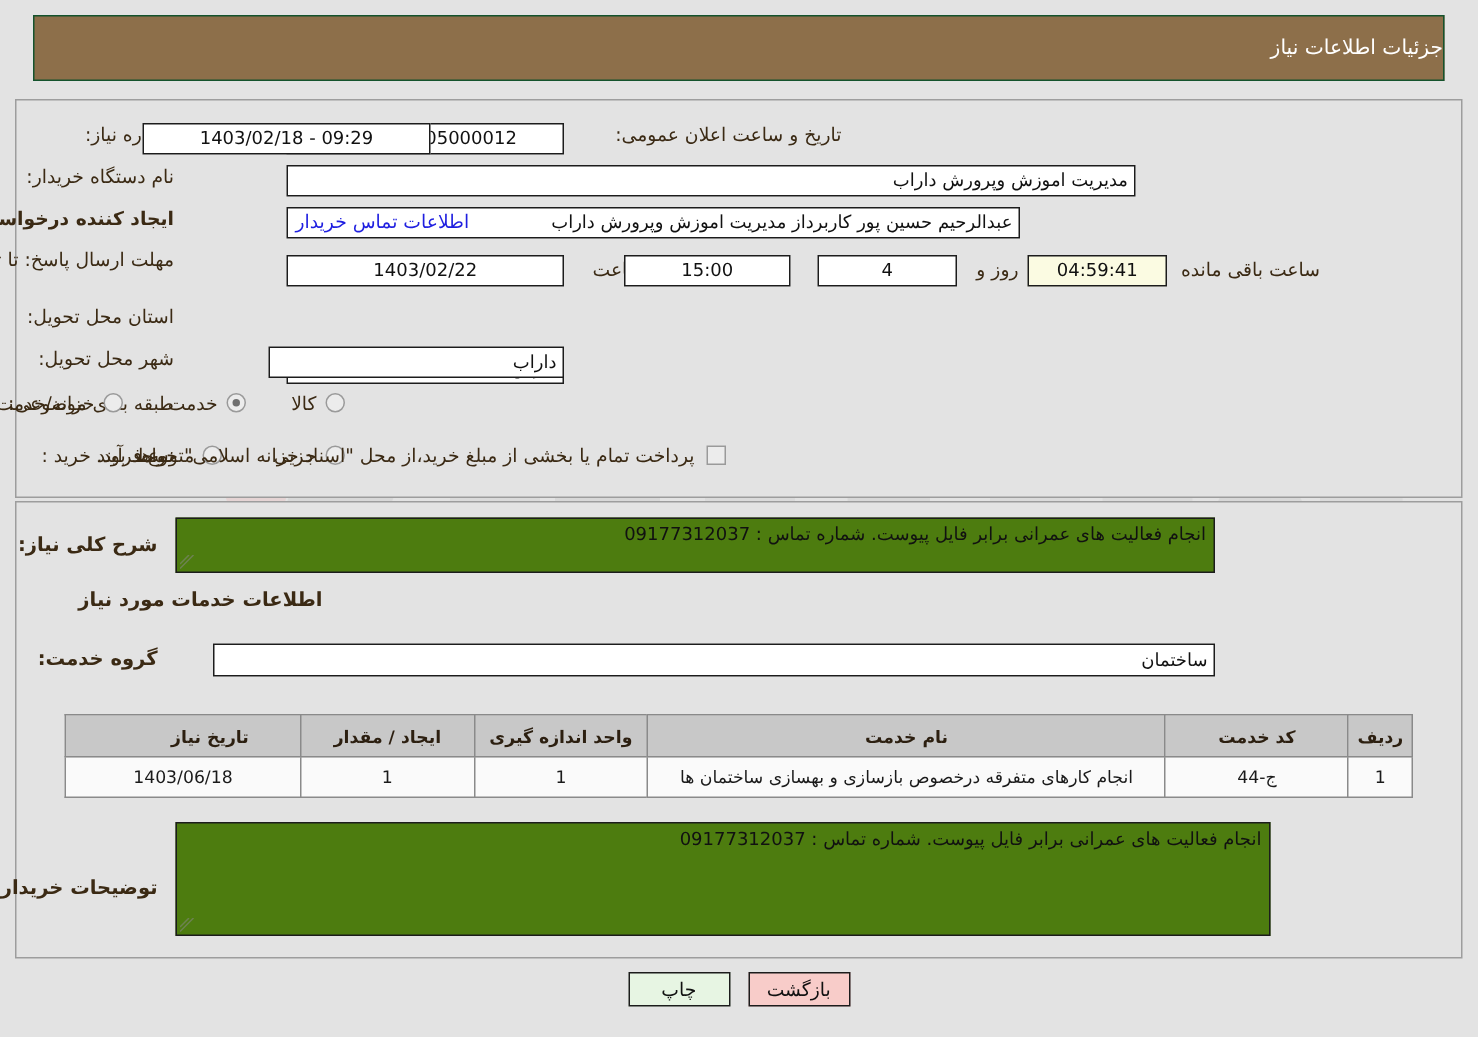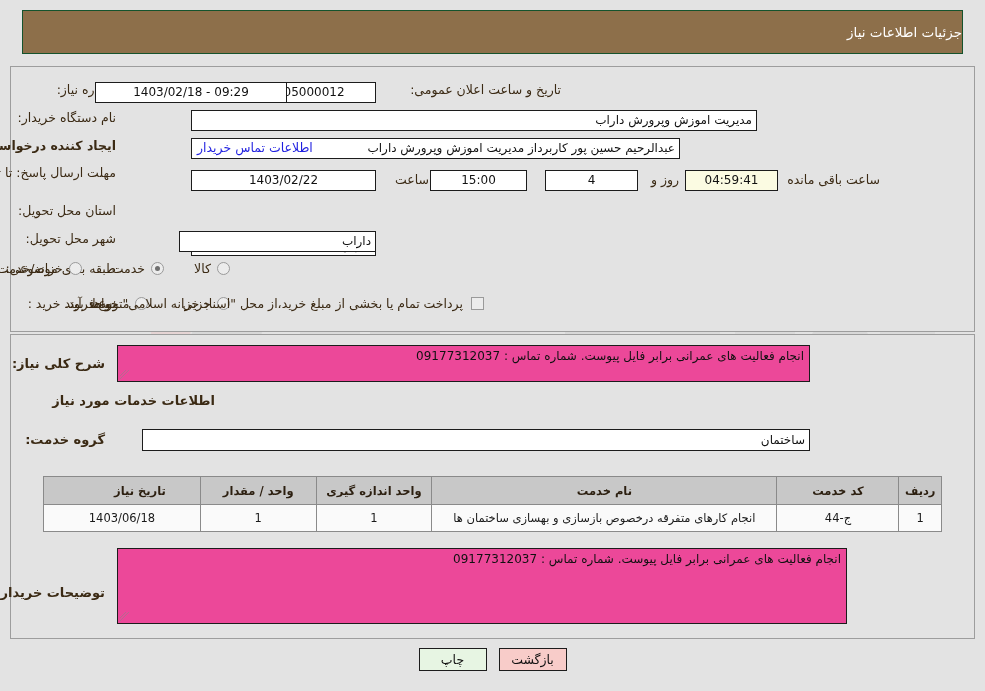--- a/index.html
+++ b/index.html
@@ -126,21 +126,21 @@
     display: inline-block;
     vertical-align: middle;
   }
   .opt { display: inline-flex; align-items: center; gap: 6px; }
   .opt .otxt { font-size: 12.5px; color: #3b2a14; }
 
   
   .ta {
     box-sizing: border-box;
     border: 1px solid #1c1c1c;
-    background: #ec4899;
+    background: #4d7c0f;
     font-family: "DejaVu Sans", "Liberation Sans", sans-serif;
     font-size: 12px;
     color: #111;
     padding: 3px 5px;
     text-align: right;
     direction: rtl;
     position: relative;
     overflow: hidden;
   }
   .ta .grip {
@@ -265,21 +265,21 @@
   <span class="lbl">ایجاد کننده درخواست:</span>
 </div>
 <div class="inp rtlv" style="position:absolute; right:305px; top:138px; width:489px; z-index:3;">عبدالرحیم حسین پور کاربرداز مدیریت اموزش وپرورش داراب</div>
 <a class="link" href="#" style="position:absolute; left:197px; top:140px; z-index:3;">اطلاعات تماس خریدار</a>
 
 <div class="row" style="right:869px; top:165px; width:100px; display:block; text-align:right; line-height:15px; white-space:normal;">
   <span class="lbl">مهلت ارسال پاسخ: تا تاریخ:</span>
 </div>
 <div class="inp ltrv" style="position:absolute; right:609px; top:170px; width:185px; z-index:3;">1403/02/22</div>
 <span class="lbl" style="position:absolute; right:556px; top:172px; z-index:3;">ساعت</span>
-<div class="inp ltrv" style="position:absolute; right:458px; top:170px; width:97px; z-index:3;">15:00</div>
+<div class="inp ltrv" style="position:absolute; right:458px; top:170px; width:111px; z-index:3;">15:00</div>
 <div class="inp ltrv" style="position:absolute; right:347px; top:170px; width:93px; z-index:3;">4</div>
 <span class="lbl" style="position:absolute; right:306px; top:172px; z-index:3;">روز و</span>
 <div class="inp ltrv yellow" style="position:absolute; right:207px; top:170px; width:93px; z-index:3;">04:59:41</div>
 <span class="lbl" style="position:absolute; right:105px; top:172px; z-index:3;">ساعت باقی مانده</span>
 
 <div class="row" style="right:869px; top:203px;">
   <span class="lbl">استان محل تحویل:</span>
 </div>
 <div class="inp rtlv" style="position:absolute; right:609px; top:203px; width:185px; z-index:3;margin-top:32px;">فارس</div>
 
@@ -339,21 +339,21 @@
 <span class="lbl bold" style="position:absolute; right:880px; top:432px; font-size:13px; z-index:3;">گروه خدمت:</span>
 <div class="inp rtlv" style="position:absolute; right:175px; top:429px; width:668px; height:22px; line-height:20px; z-index:3;">ساختمان</div>
 
 <table class="grid">
   <thead>
     <tr>
       <th style="width:34px;">ردیف</th>
       <th style="width:125px;">کد خدمت</th>
       <th style="width:380px;">نام خدمت</th>
       <th style="width:118px;">واحد اندازه گیری</th>
-      <th style="width:118px;">واحد / مقدار</th>
+      <th style="width:118px;">ایجاد / مقدار</th>
       <th style="width:124px;padding-left:40px;">تاریخ نیاز</th>
     </tr>
   </thead>
   <tbody>
     <tr>
       <td>1</td>
       <td>ج-44</td>
       <td class="name">انجام کارهای متفرقه درخصوص بازسازی و بهسازی ساختمان ها</td>
       <td>1</td>
       <td>1</td>

